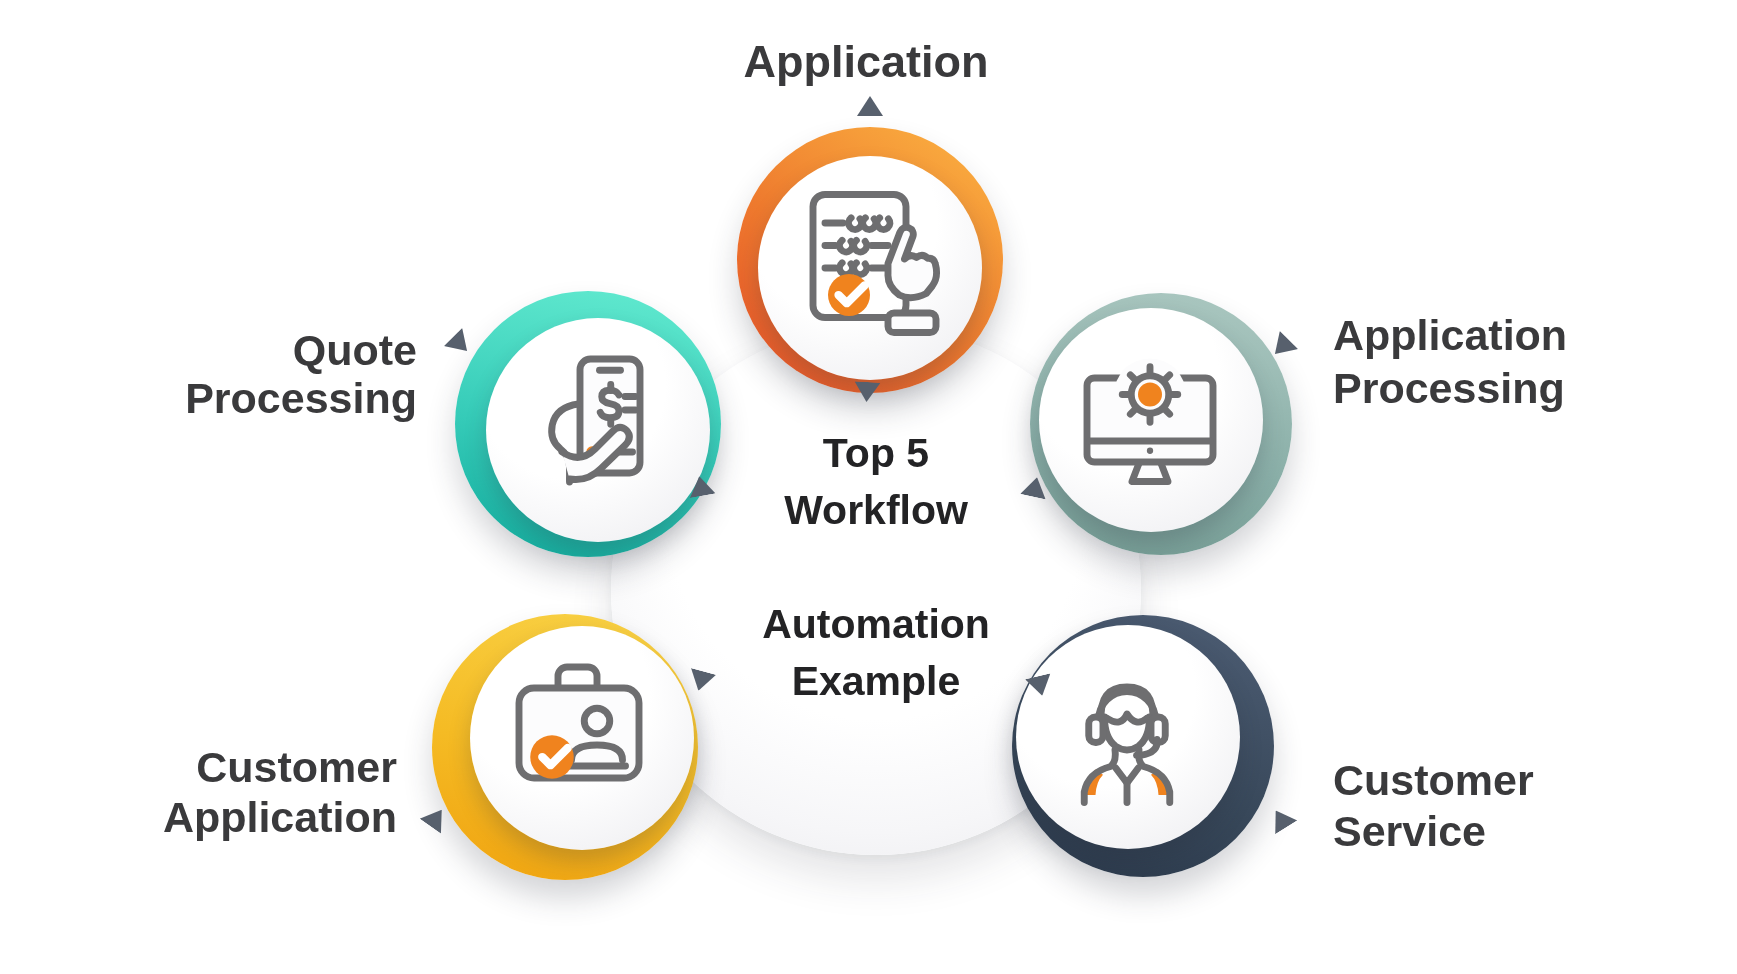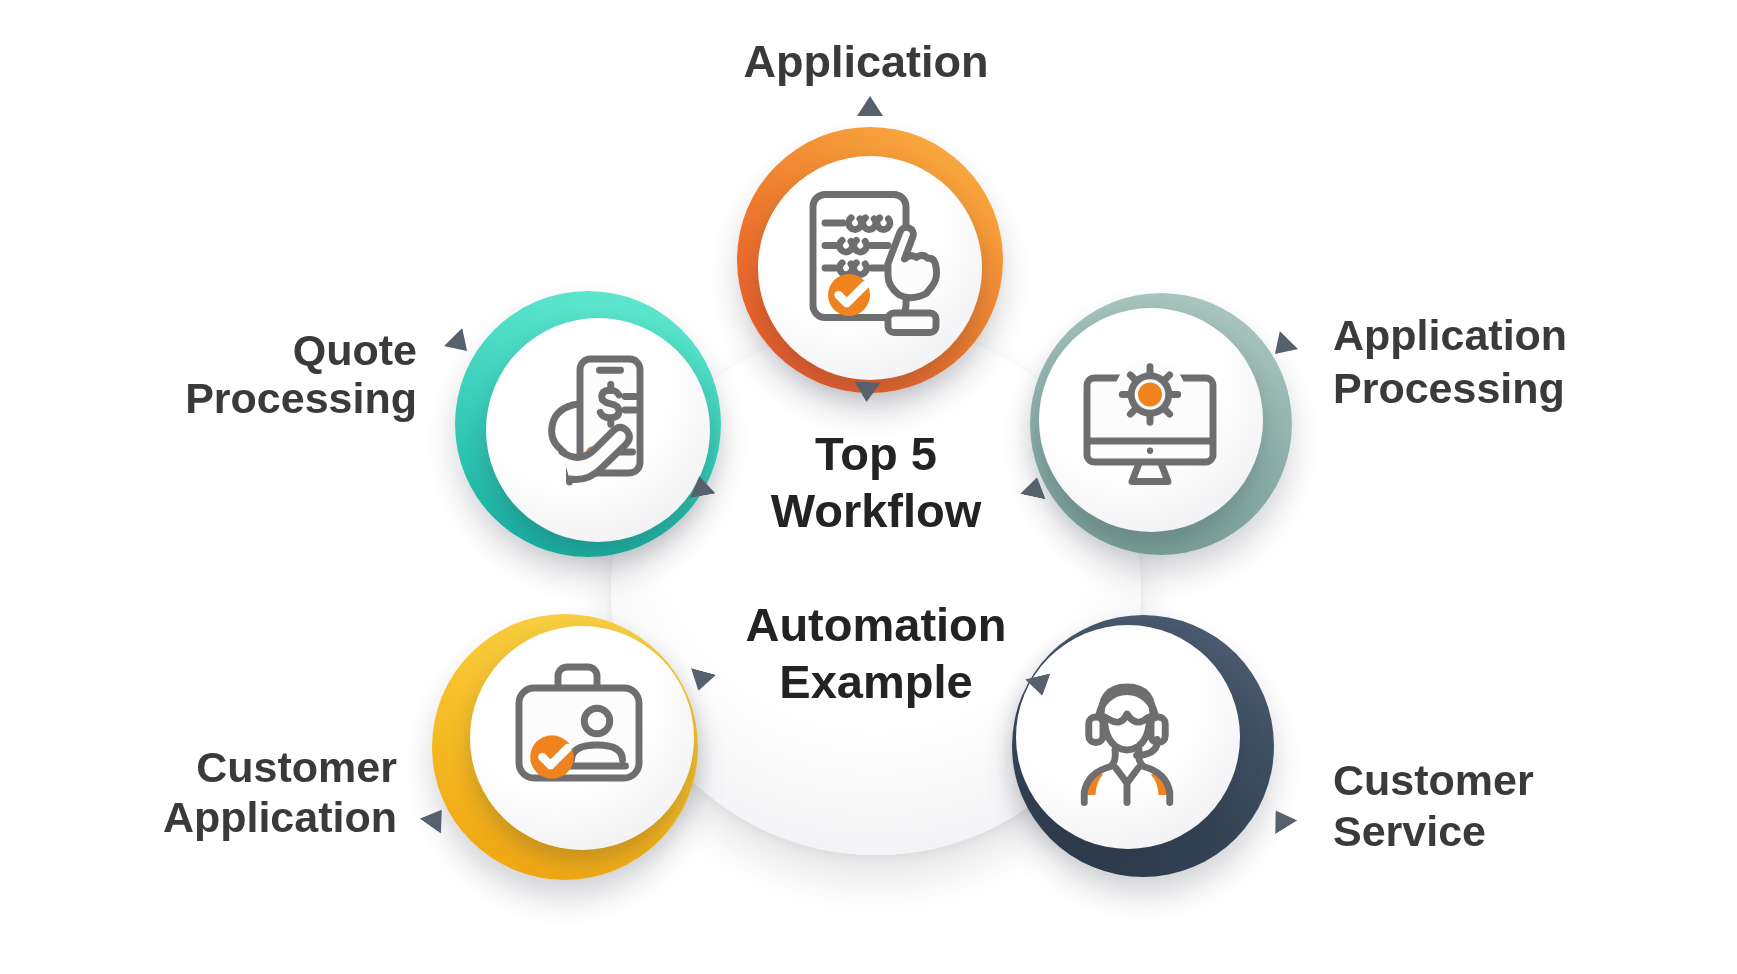--- a/index.html
+++ b/index.html
@@ -2,21 +2,21 @@
 <html style="--orange_accent: #F0831E; --ring_orange_light: #F9A93E; --ring_orange_dark: #E7592A; --ring_teal_light: #5FE8CE; --ring_teal_dark: #17AFA0; --ring_sage_light: #A9C6BF; --ring_sage_dark: #779E96; --ring_yellow_light: #F8CF42; --ring_yellow_dark: #F0A512; --ring_navy_light: #4A5A70; --ring_navy_dark: #2C3A4C; --arrow_gray: #57606D; --label_text: #3A3A3C; --center_text: #232325; --icon_stroke: #6E6E70;"><head>
 <meta charset="utf-8">
 <style>
   html,body{margin:0;padding:0;background:#fff;}
   .stage{position:relative;width:1737px;height:974px;background:#fff;overflow:hidden;
          font-family:"Liberation Sans",sans-serif;}
   .hub{position:absolute;left:611px;top:325px;width:530px;height:530px;border-radius:50%;
        background:radial-gradient(circle at 50% 35%, #ffffff 48%, #f6f6f8 74%, #ebebee 96%);
        box-shadow:0 24px 42px rgba(45,50,65,.13), 0 4px 10px rgba(45,50,65,.05);}
   .hub-text{position:absolute;left:0;top:100px;width:100%;text-align:center;
-            font-size:47px;line-height:57px;font-weight:bold;color:var(--center_text);}
+            font-size:41px;line-height:57px;font-weight:bold;color:var(--center_text);}
   .ring{position:absolute;border-radius:50%;box-shadow:0 18px 30px rgba(40,45,60,.20);}
   .ring-underwriting{left:737px;top:127px;width:266px;height:266px;
       background:linear-gradient(215deg,var(--ring_orange_light) 12%,#EE7A2E 55%,var(--ring_orange_dark) 90%);}
   .ring-quote{left:455px;top:291px;width:266px;height:266px;
       background:linear-gradient(190deg,var(--ring_teal_light) 5%,#35CBB8 55%,var(--ring_teal_dark) 95%);}
   .ring-application{left:1030px;top:293px;width:262px;height:262px;
       background:linear-gradient(190deg,var(--ring_sage_light) 5%,#8AAFA8 60%,var(--ring_sage_dark) 95%);}
   .ring-onboarding{left:432px;top:614px;width:266px;height:266px;
       background:linear-gradient(195deg,var(--ring_yellow_light) 8%,#F5BB24 55%,var(--ring_yellow_dark) 95%);}
   .ring-service{left:1012px;top:615px;width:262px;height:262px;

